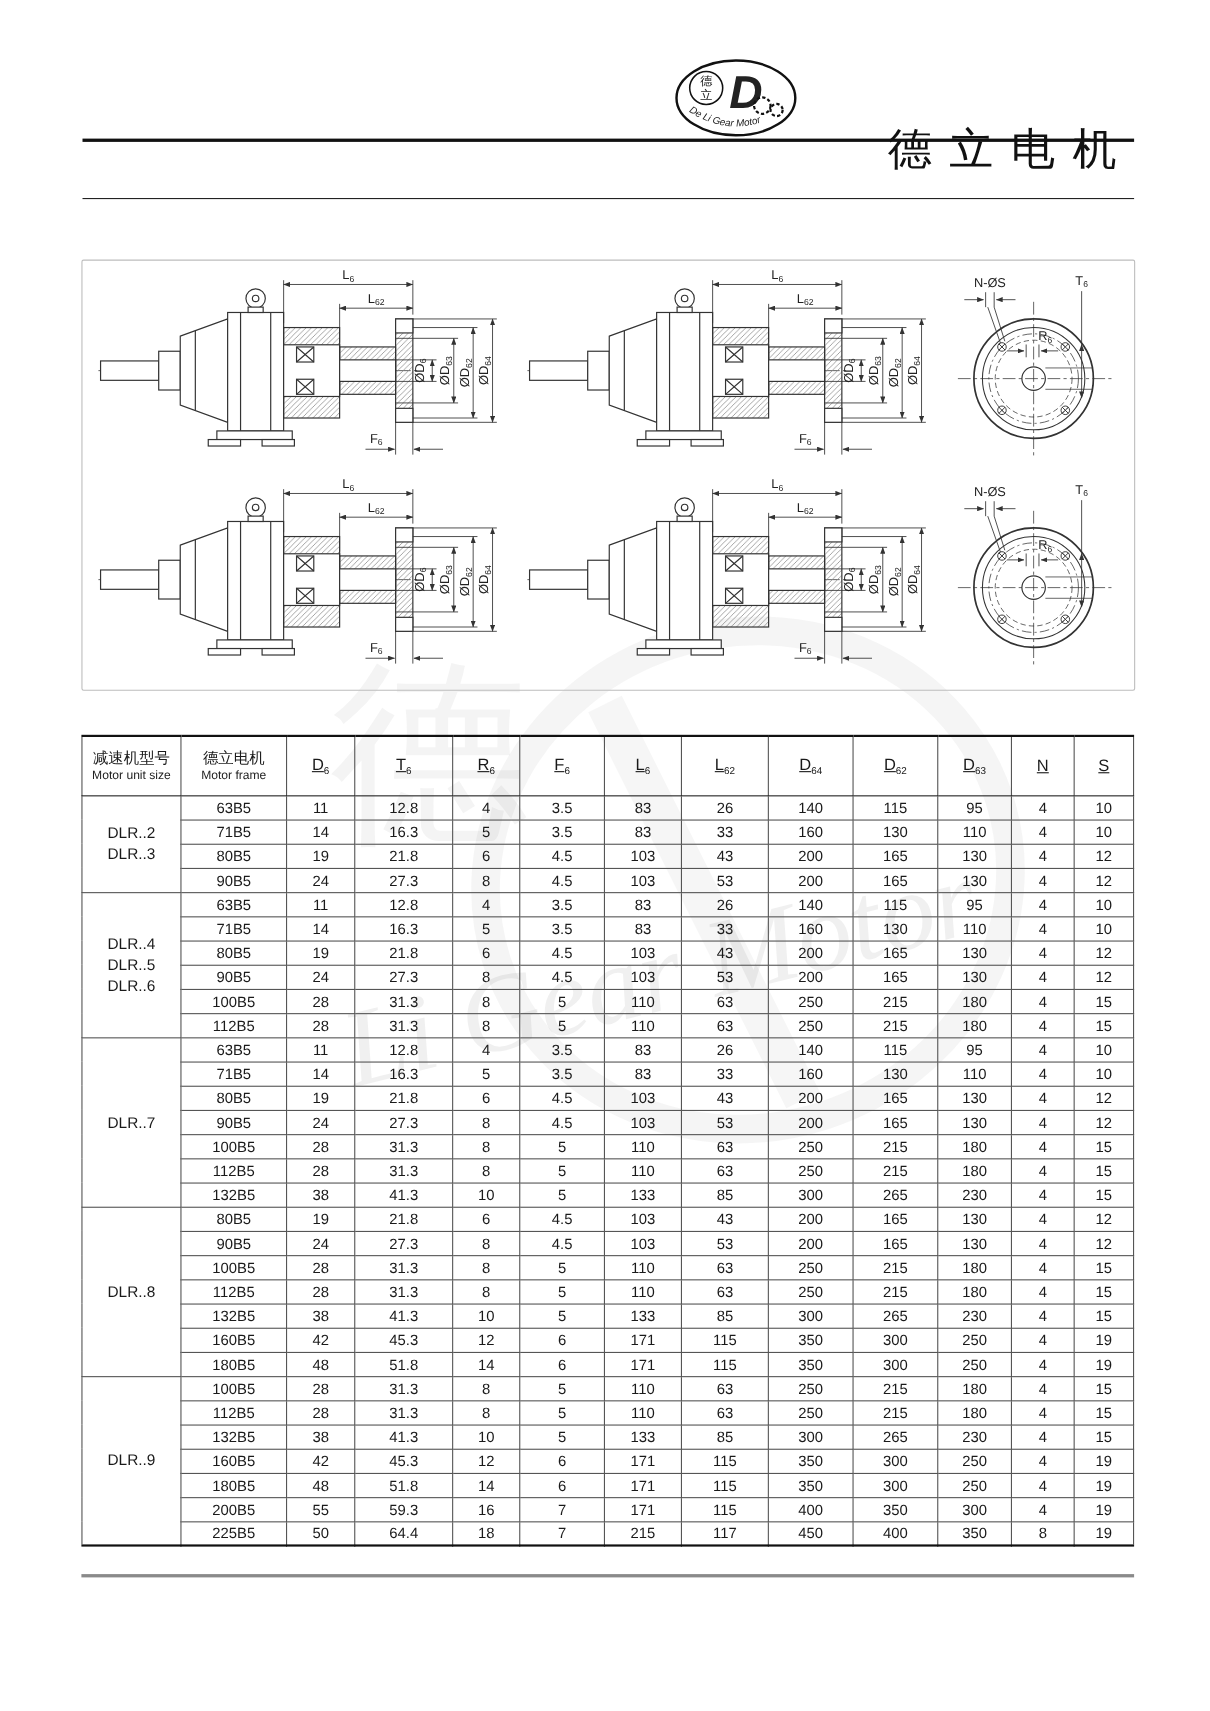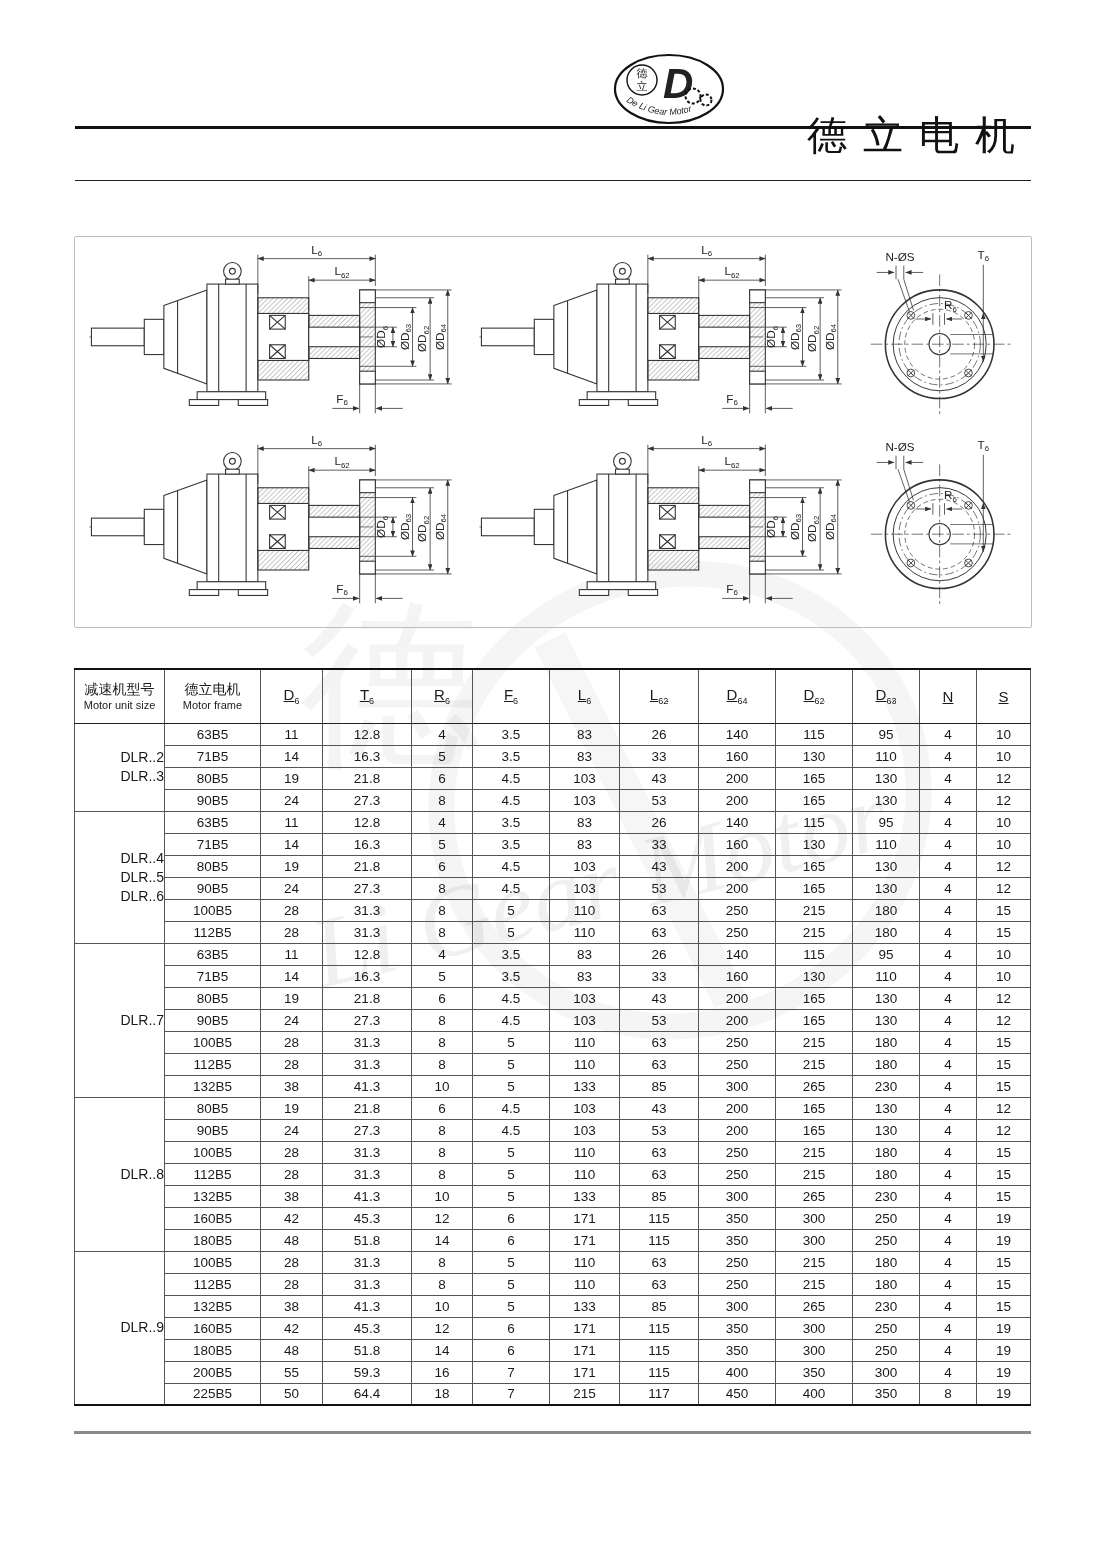--- a/index.html
+++ b/index.html
@@ -41,21 +41,21 @@
   th,td{border:1px solid #555;text-align:center;padding:0;overflow:hidden;}
   thead tr{height:54px;padding-left:28px;}
   thead th{border-top:2px solid #111;border-bottom:1.5px solid #222;font-weight:normal;}
   .hcell .cn{font-size:14px;line-height:18px;}
   .hcell .en{font-size:11px;line-height:14px;color:#222;}
   .hcell.num{font-size:15px;text-decoration:underline;}
   .hcell.num sub{font-size:9px;}
   tbody tr{height:22px;}
   tbody{border-top:1.6px solid #222;}
   tbody:last-child{border-bottom:2px solid #111;}
-  .glabel{font-size:14px;line-height:19px;vertical-align:middle;text-align:right;}
+  .glabel{font-size:14px;line-height:19px;vertical-align:middle;}
   .mcell,.vcell{font-size:13.5px;}
   
   .footrule{position:absolute;left:74px;top:1431px;width:957px;height:3px;background:#8a8a8a;z-index:1;}
   .pagenum{position:absolute;left:74px;top:1444px;width:957px;text-align:center;
            font-size:17px;z-index:1;}
 </style>
 </head>
 <body>
 
 <div class="page">

